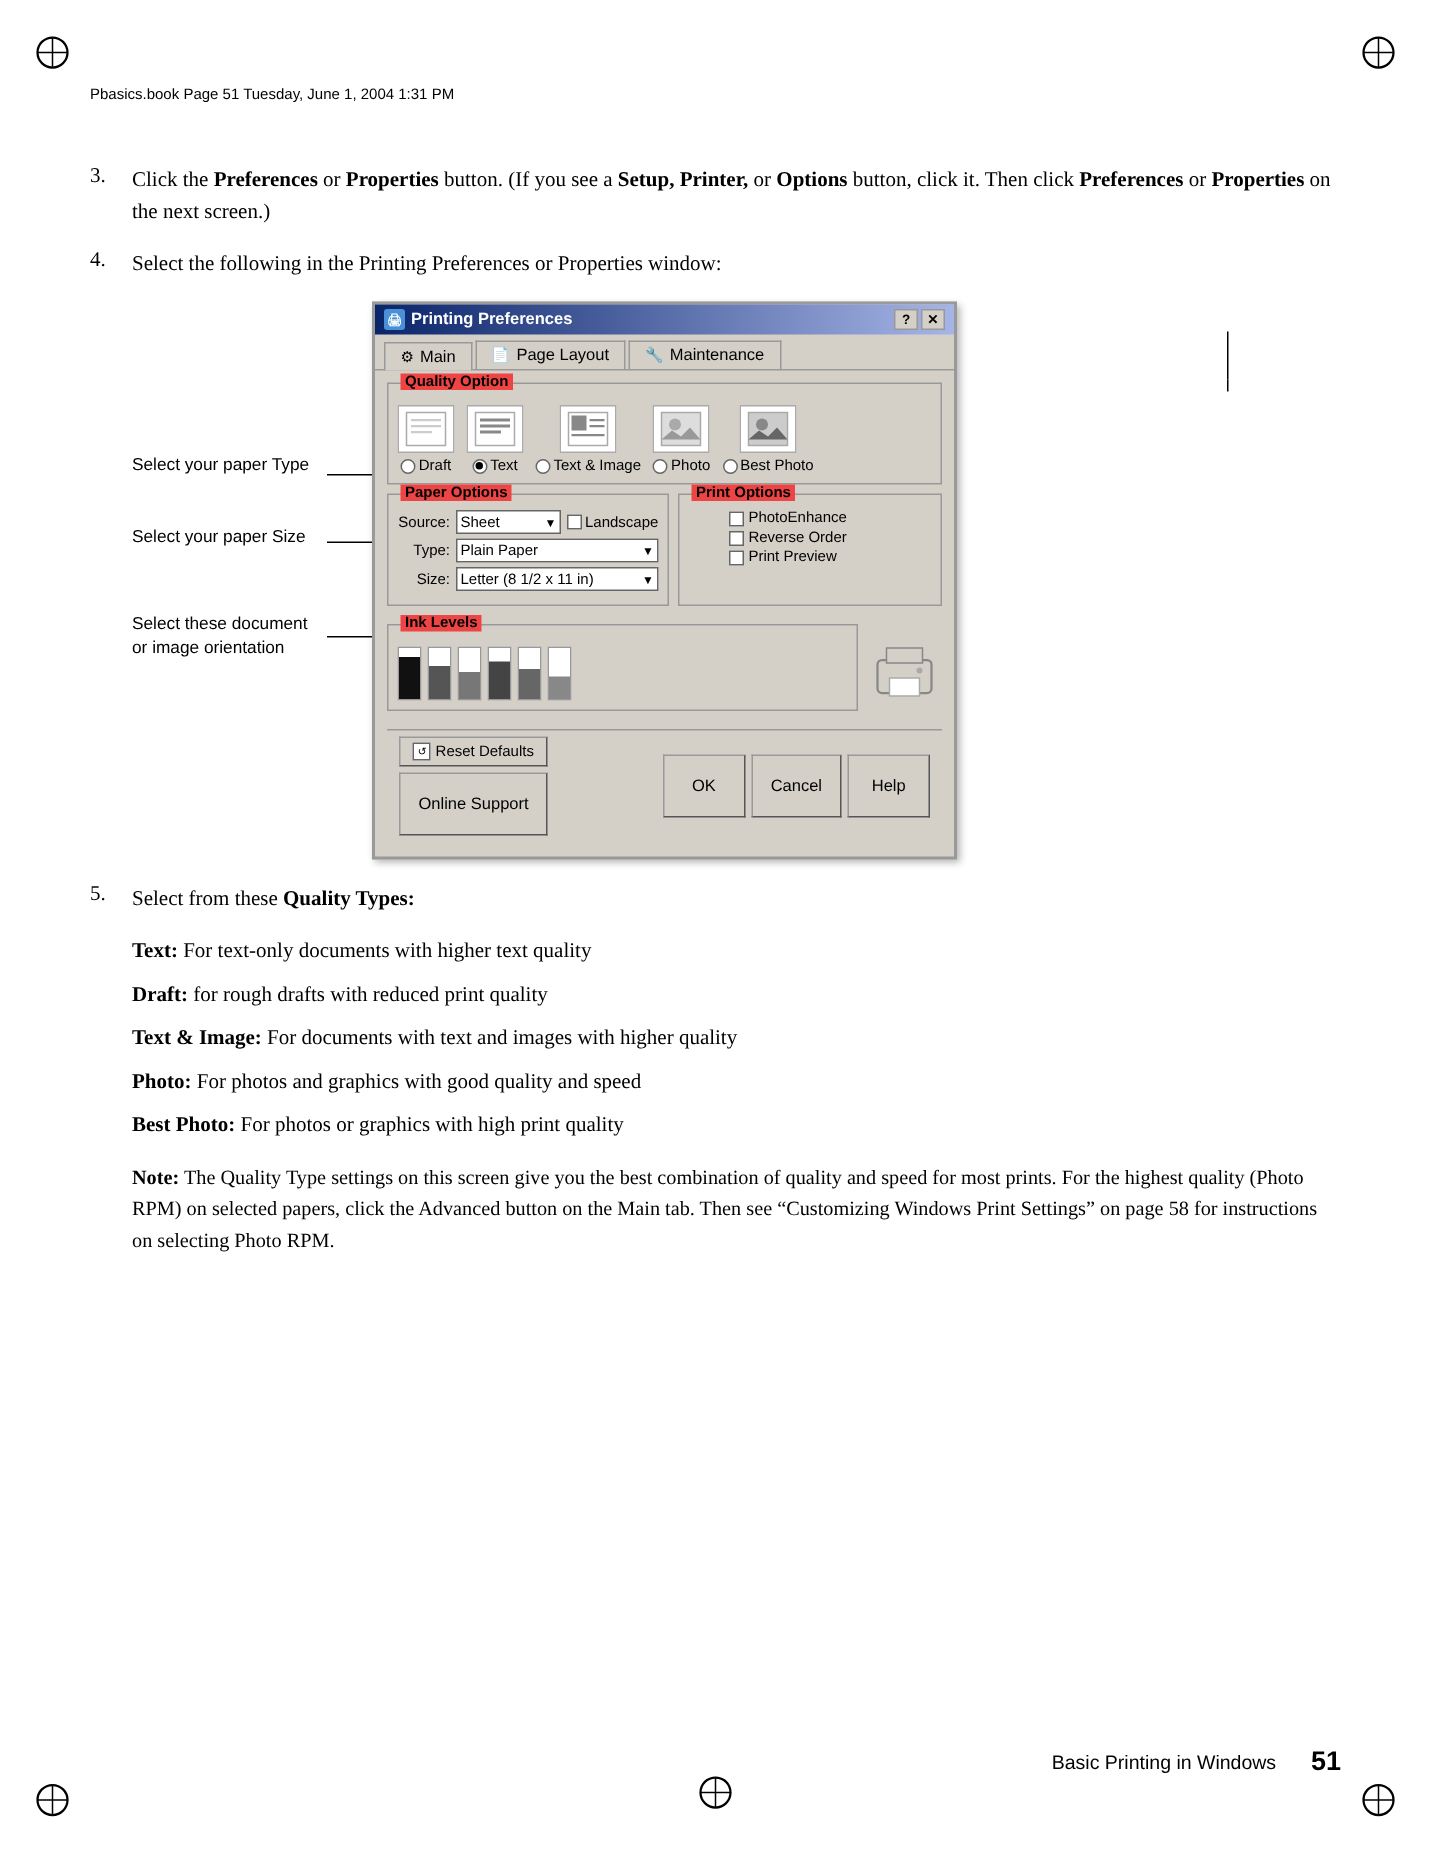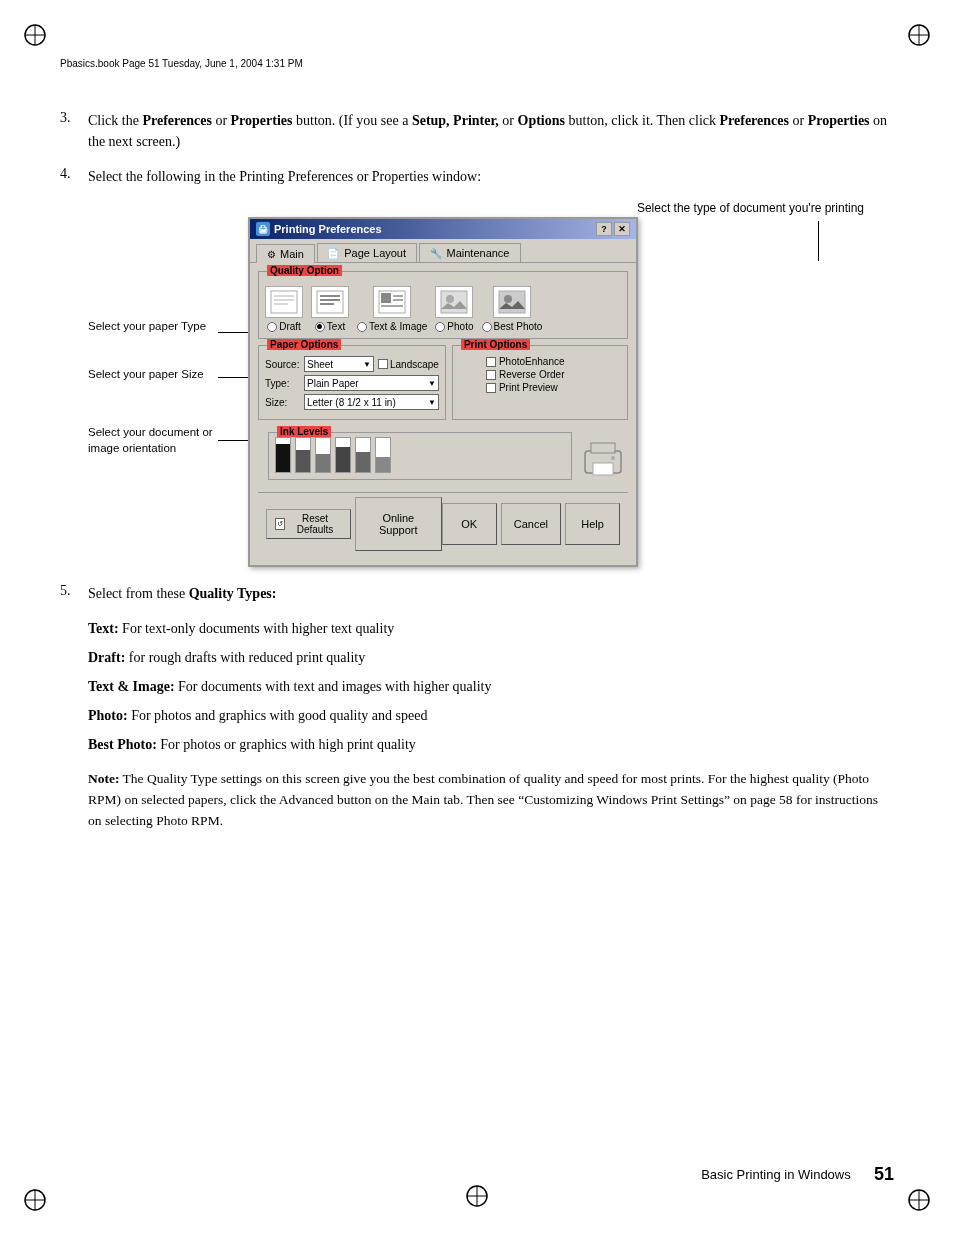--- a/index.html
+++ b/index.html
@@ -195,21 +195,21 @@
       background: #000;
       border-radius: 50%;
     }
 
     
     .options-row {
       display: flex;
       gap: 6px;
       margin-bottom: 6px;
     }
-    .win-group.paper { flex: 1; }
+    .win-group.paper { flex: 1; text-align: right; }
     .win-group.print-opt { flex: 1; }
 
     .paper-field {
       display: flex;
       align-items: center;
       gap: 4px;
       margin-bottom: 3px;
       font-size: 10px;
     }
     .paper-field label { min-width: 35px; font-size: 10px; }
@@ -271,21 +271,21 @@
     }
 
     
     .dialog-footer {
       display: flex;
       justify-content: space-between;
       align-items: center;
       padding: 4px 8px 6px 8px;
       border-top: 1px solid #999;
     }
-    .footer-left { display: flex; gap: 4px; align-items: center; }
+    .footer-left { display: flex; gap: 4px; align-items: center; flex-direction: column; }
     .footer-right { display: flex; gap: 4px; }
     .win-btn {
       padding: 14px 12px;
       background: #d4d0c8;
       border: 1px solid #999;
       border-right-color: #555;
       border-bottom-color: #555;
       font-size: 11px;
       cursor: pointer;
       min-width: 55px;
@@ -392,38 +392,37 @@
     </div>
   </div>
 
   <div class="step">
     <div class="step-num">4.</div>
     <div class="step-text">Select the following in the Printing Preferences or Properties window:</div>
   </div>
 
   <div style="position:relative; margin: 8px 0 16px 28px;">
 
-    <div style="text-align:right; font-size:12px; font-family:Arial,sans-serif; margin-bottom:2px; padding-right:30px;">Select the type of document you're printing</div>
 
     <div style="position:absolute; right:75px; top:20px; width:1px; height:32px; background:#000;"></div>
     <div style="position:absolute; right:75px; top:52px; width:1px; height:8px; background:#000;"></div>
 
     <div style="display:flex; align-items:flex-start; position:relative;">
 
       <div style="width:160px; min-width:160px; position:relative; margin-top:40px;">
 
         <div style="position:absolute; top:62px; left:0; width:130px; font-size:11.5px; font-family:Arial,sans-serif; line-height:1.35;">Select your paper Type</div>
 
         <div style="position:absolute; top:75px; left:130px; width:30px; height:1px; background:#000;"></div>
 
         <div style="position:absolute; top:110px; left:0; width:130px; font-size:11.5px; font-family:Arial,sans-serif; line-height:1.35;">Select your paper Size</div>
 
         <div style="position:absolute; top:120px; left:130px; width:30px; height:1px; background:#000;"></div>
 
-        <div style="position:absolute; top:168px; left:0; width:130px; font-size:11.5px; font-family:Arial,sans-serif; line-height:1.35;">Select your document or image orientation</div>
+        <div style="position:absolute; top:168px; left:0; width:130px; font-size:11.5px; font-family:Arial,sans-serif; line-height:1.35;">Select these document or image orientation</div>
 
         <div style="position:absolute; top:183px; left:130px; width:30px; height:1px; background:#000;"></div>
 
       </div>
 
       <div class="win-dialog" style="width:390px; position:relative;">
 
         <div class="win-titlebar">
           <div class="win-titlebar-left">
             <div class="win-titlebar-icon">🖨</div>
@@ -580,21 +579,21 @@
               </div>
               <div class="print-opt-item">
                 <div class="checkbox-sq"></div>
                 <span>Print Preview</span>
               </div>
             </div>
           </div>
 
           <div style="display:flex; gap:6px; margin-bottom:6px; position:relative;">
 
-            <div class="win-group" style="flex:1; padding-top:0;margin-left:10px;">
+            <div class="win-group" style="flex:1; padding-top:10px;">
               <div class="win-group-title">Ink Levels</div>
               <div class="ink-bars">
                 <div class="ink-bar-container">
                   <div class="ink-bar">
                       <div class="ink-fill" style="height:28px; background:#111;"></div>
                     </div>
                 </div>
                 <div class="ink-bar-container">
                   <div class="ink-bar">
                       <div class="ink-fill" style="height:22px; background:#555;"></div>

